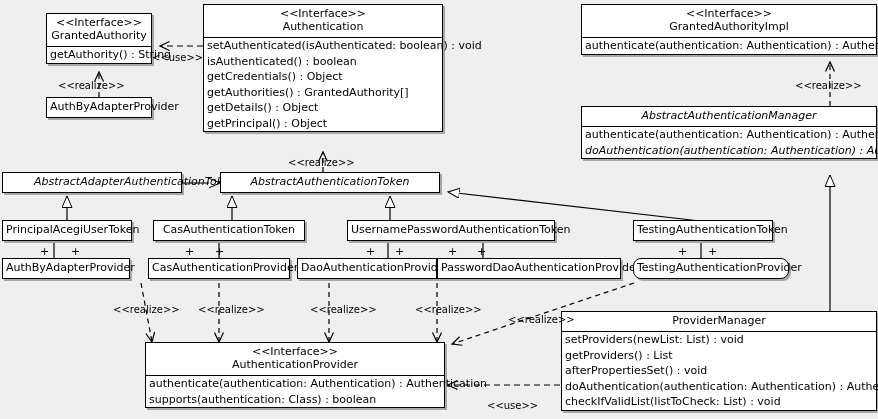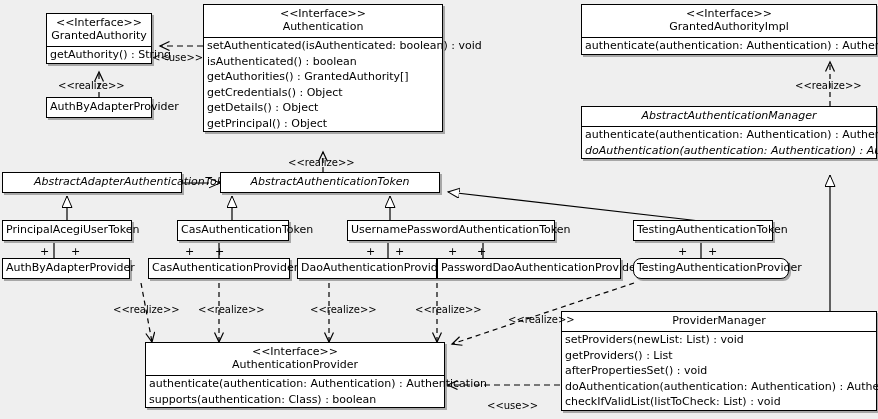--- a/index.html
+++ b/index.html
@@ -159,22 +159,22 @@
   </div>
 
   <div class="uml-class" style="left:203px; top:4px; width:240px;">
     <div class="uml-head with-divider">
       <span class="stereotype">&lt;&lt;Interface&gt;&gt;</span>
       <span class="cls-name">Authentication</span>
     </div>
     <div class="uml-members">
       <span class="member">setAuthenticated(isAuthenticated: boolean) : void</span>
       <span class="member">isAuthenticated() : boolean</span>
+      <span class="member">getCredentials() : Object</span>
       <span class="member">getAuthorities() : GrantedAuthority[]</span>
-      <span class="member">getCredentials() : Object</span>
       <span class="member">getDetails() : Object</span>
       <span class="member">getPrincipal() : Object</span>
     </div>
   </div>
 
   <div class="uml-class" style="left:581px; top:4px; width:296px;">
     <div class="uml-head with-divider">
       <span class="stereotype">&lt;&lt;Interface&gt;&gt;</span>
       <span class="cls-name">GrantedAuthorityImpl</span>
     </div>
@@ -204,21 +204,21 @@
       <span class="cls-name abstract">AbstractAuthenticationToken</span>
     </div>
   </div>
 
   <div class="uml-class" style="left:2px; top:220px; width:130px;">
     <div class="uml-head">
       <span class="cls-name">PrincipalAcegiUserToken</span>
     </div>
   </div>
 
-  <div class="uml-class" style="left:153px; top:220px; width:112px;margin-left:24px;">
+  <div class="uml-class" style="left:153px; top:220px; width:152px;">
     <div class="uml-head">
       <span class="cls-name">CasAuthenticationToken</span>
     </div>
   </div>
 
   <div class="uml-class" style="left:347px; top:220px; width:208px;">
     <div class="uml-head">
       <span class="cls-name">UsernamePasswordAuthenticationToken</span>
     </div>
   </div>

